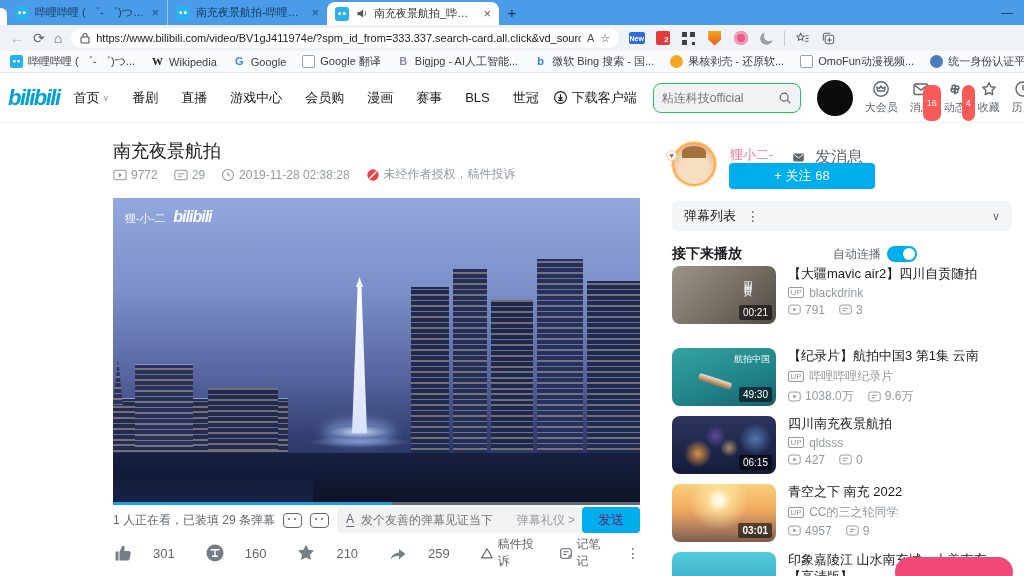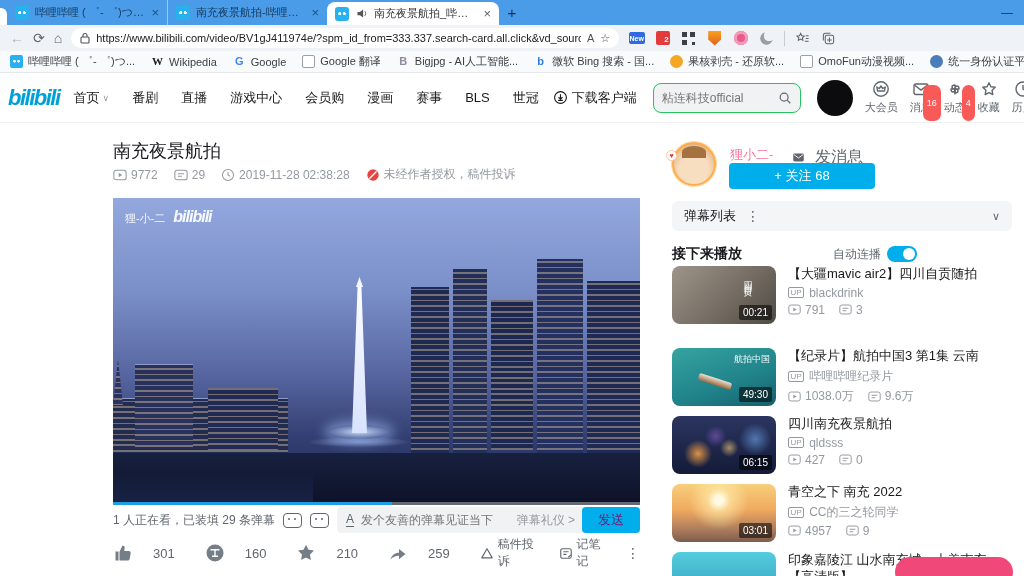--- a/index.html
+++ b/index.html
@@ -187,21 +187,21 @@
   .th2 { background:linear-gradient(160deg,#35a4a0,#20828a 60%,#175f6b); }
   .th2 .thumb-label { right:6px; top:5px; font-size:9px; }
   .ship { position:absolute; left:26px; top:30px; width:34px; height:7px; background:linear-gradient(#e8e2d2,#9c6b43);
     transform:rotate(18deg); border-radius:2px; }
   .th3 { background:linear-gradient(#2b3560,#141b38),#141b38; }
   .th3:before { content:""; position:absolute; inset:0;
     background:radial-gradient(circle at 25% 65%, rgba(255,165,70,.85), rgba(0,0,0,0) 16%),
                radial-gradient(circle at 55% 55%, rgba(255,210,120,.6), rgba(0,0,0,0) 14%),
                radial-gradient(circle at 80% 40%, rgba(120,180,255,.55), rgba(0,0,0,0) 18%),
                radial-gradient(circle at 42% 35%, rgba(180,120,255,.4), rgba(0,0,0,0) 15%); }
-  .th4 { background:linear-gradient(#f8cf7c 0%,#f0a95e 45%,#a97a5c 80%,#7d5c4b 100%); }
+  .th4 { background:linear-gradient(#f8cf7c 0%,#f0a95e 45%,#a97a5c 80%,#7d5c4b 100%);font-weight:bold; }
   .th4:before { content:""; position:absolute; inset:0;
     background:radial-gradient(circle at 45% 28%, #fff8e2 6%, rgba(255,235,170,.65) 16%, rgba(0,0,0,0) 42%); }
   .th5 { background:linear-gradient(#53cddd,#3aa4bf 70%,#8fb9ad); }
 
   .float-pill { position:absolute; left:895px; top:557px; width:118px; height:30px; border-radius:16px; background:#ef4879; }
 
   svg { display:block; }
   .ic-stroke { stroke:#9499a0; fill:none; stroke-width:1.2; }
   .ic-dark { stroke:#61666d; fill:none; stroke-width:1.4; }
 </style>

